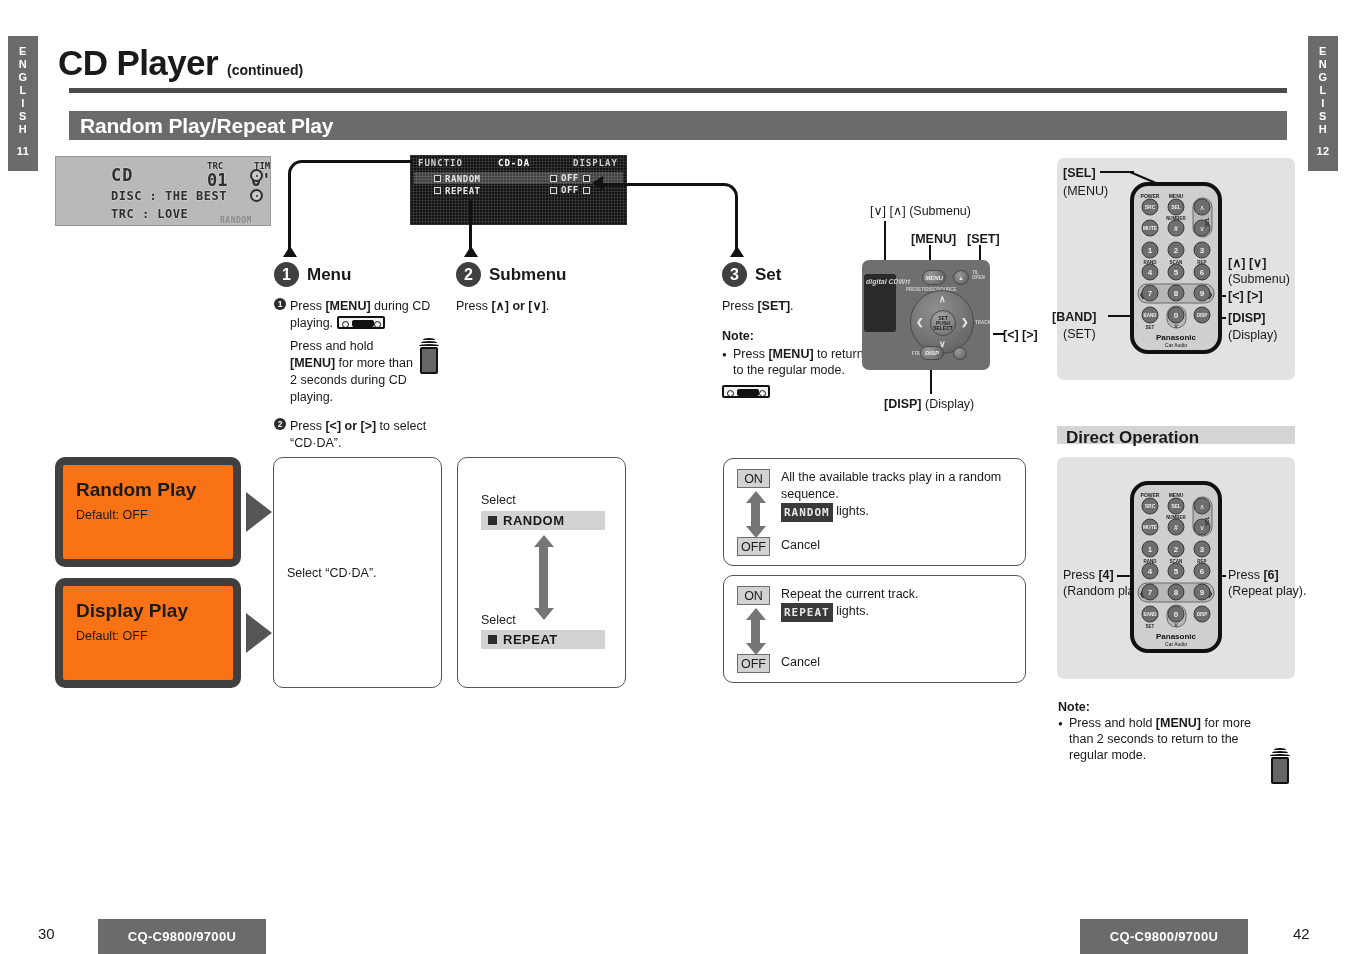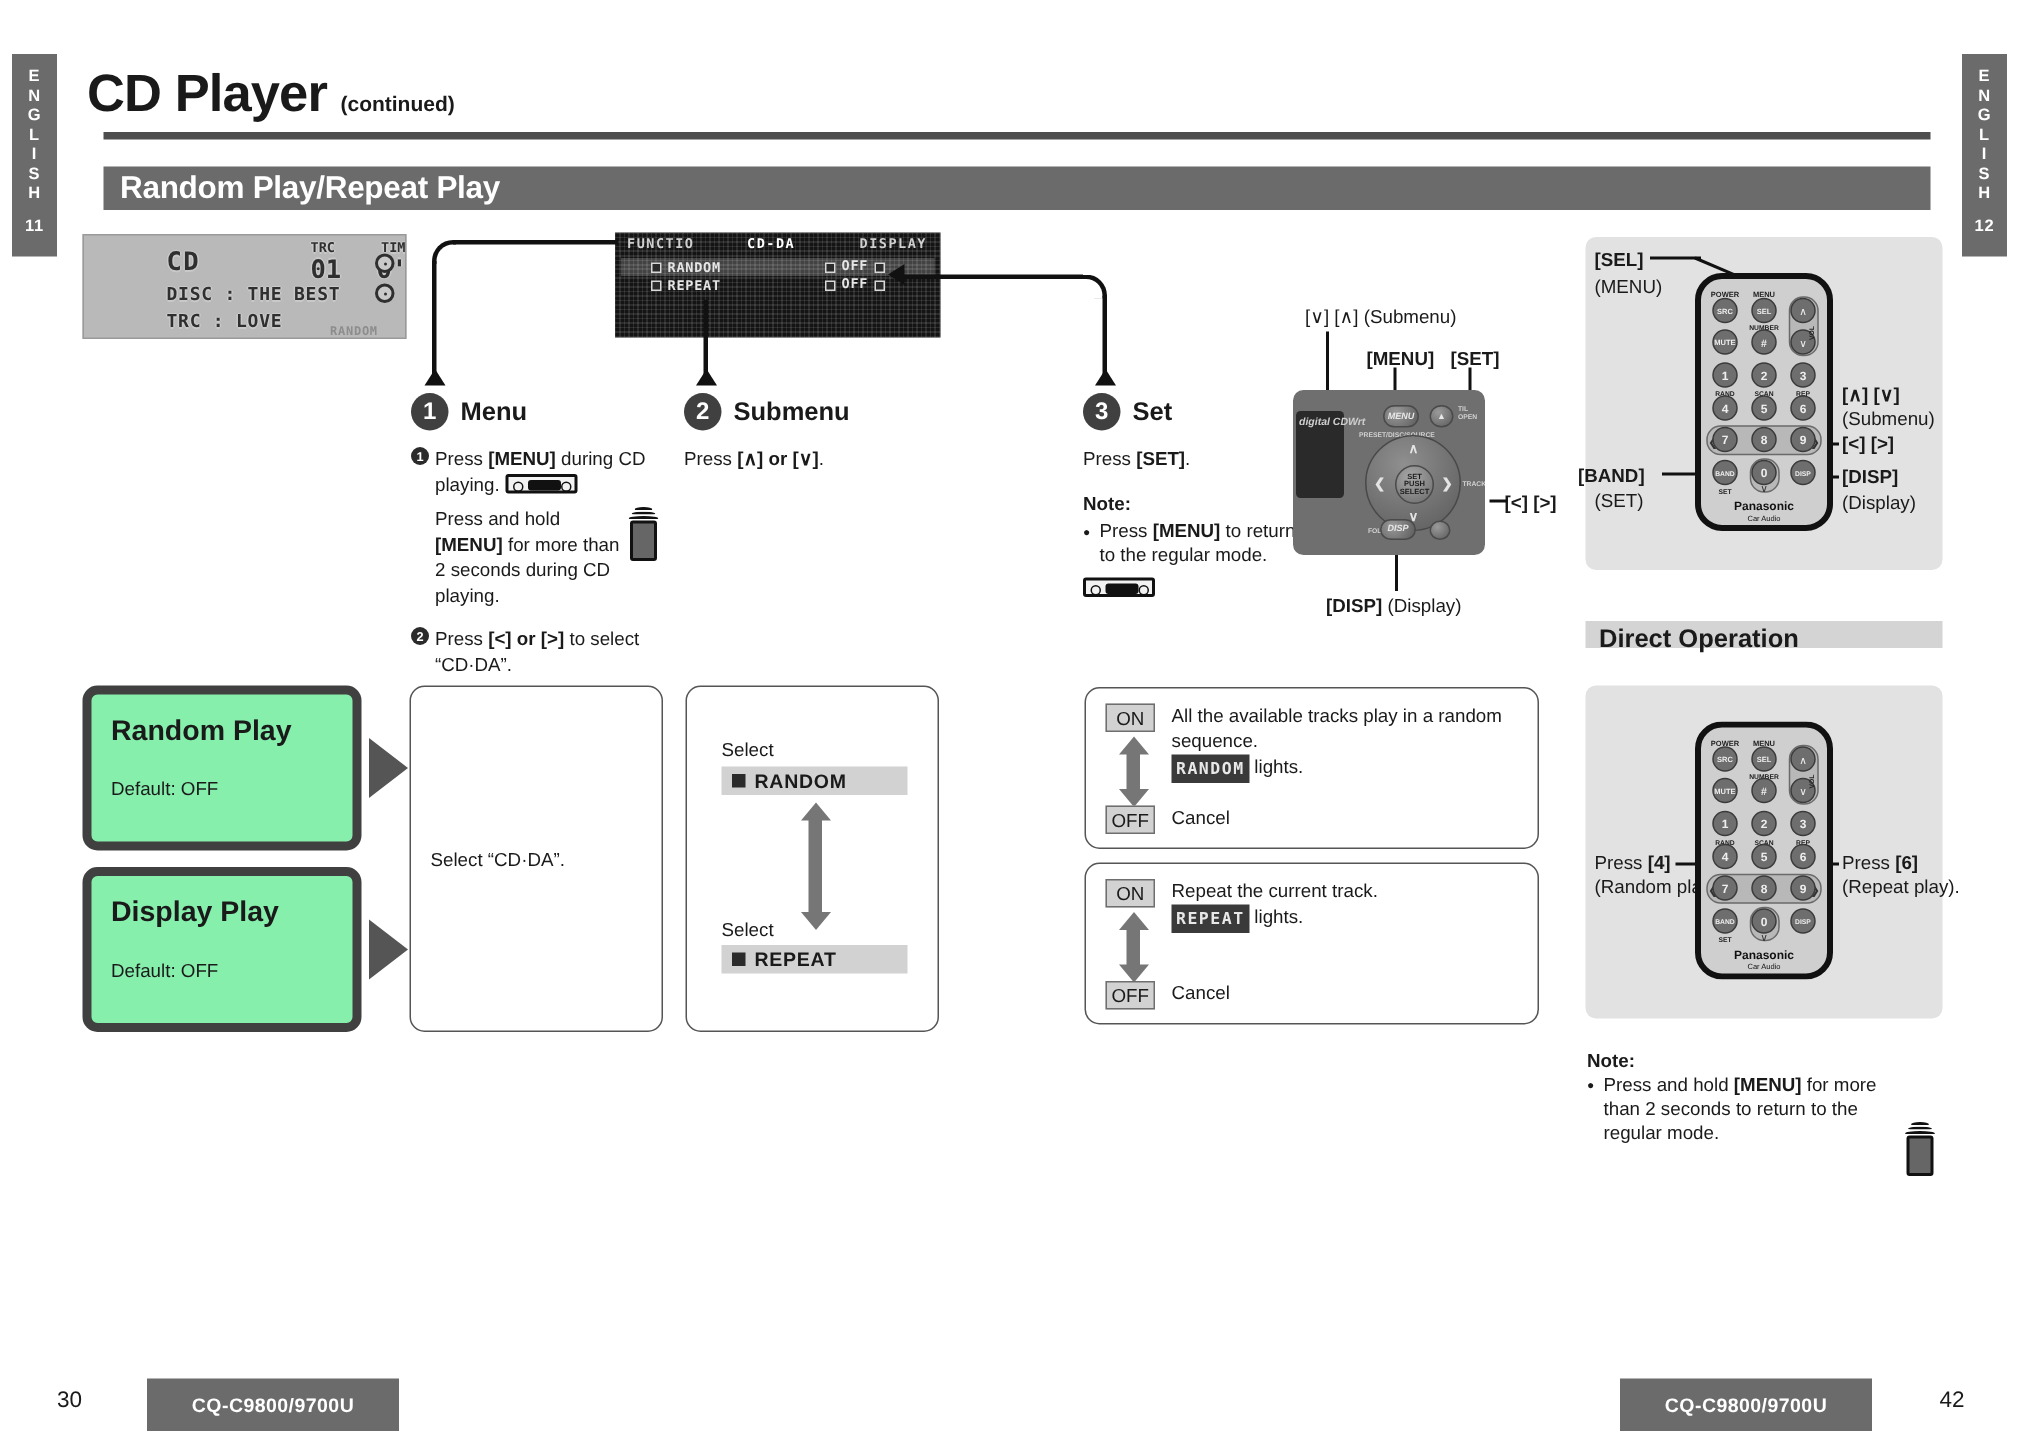--- a/index.html
+++ b/index.html
@@ -204,25 +204,25 @@
   .remote-icon .w {
     position: absolute; left: 0; height: 3px;
     border-top: 2px solid #111111; border-radius: 50%;
   }
   .remote-icon .w1 { top: 0px;  left: 4px; width: 12px; }
   .remote-icon .w2 { top: 3px;  left: 2px; width: 16px; }
   .remote-icon .w3 { top: 6px;  left: 0px; width: 20px; }
 
   
   .gbox {
-    position: absolute; background: #86efac;
-    border: 6px solid #404040; border-radius: 10px;
+    position: absolute; background: #f97316;
+    border: 8px solid #404040; border-radius: 10px;
   }
   .gbox .bt { font-size: 19px; font-weight: bold; }
-  .gbox .bd { font-size: 12.5px; margin-top: 20px; }
+  .gbox .bd { font-size: 12.5px; margin-top: 7px; }
   .wbox {
     position: absolute; background: #ffffff;
     border: 1.5px solid #555555; border-radius: 10px;
   }
   .tri-right {
     position: absolute; width: 0; height: 0;
     border-top: 20px solid transparent; border-bottom: 20px solid transparent;
     border-left: 26px solid #555555;
   }
 
@@ -264,21 +264,21 @@
 
   
   .lbl { position: absolute; font-size: 12.5px; line-height: 16px; }
   .lbl b { font-weight: bold; }
 
   
   .panel {
     position: absolute; background: #e2e2e2; border-radius: 7px;
   }
   .dir-band {
-    position: absolute; left: 1057px; top: 414px; width: 238px; height: 18px;
+    position: absolute; left: 1057px; top: 426px; width: 238px; height: 18px;
     background: #d4d4d4;
   }
   .dir-band span {
     position: absolute; left: 9px; top: 2px;
     font-size: 17px; font-weight: bold;
   }
 
   
   .remote-wrap { position: absolute; }
 

